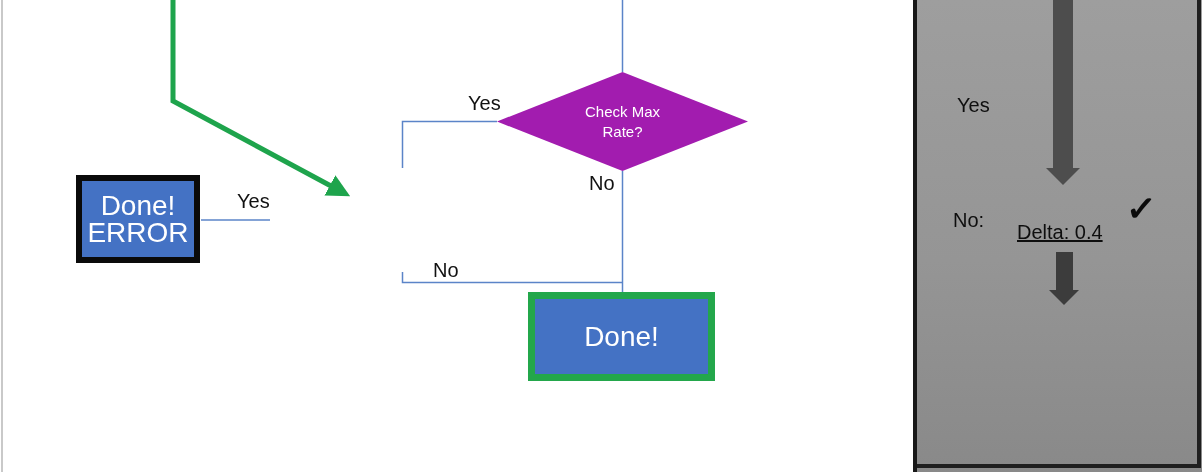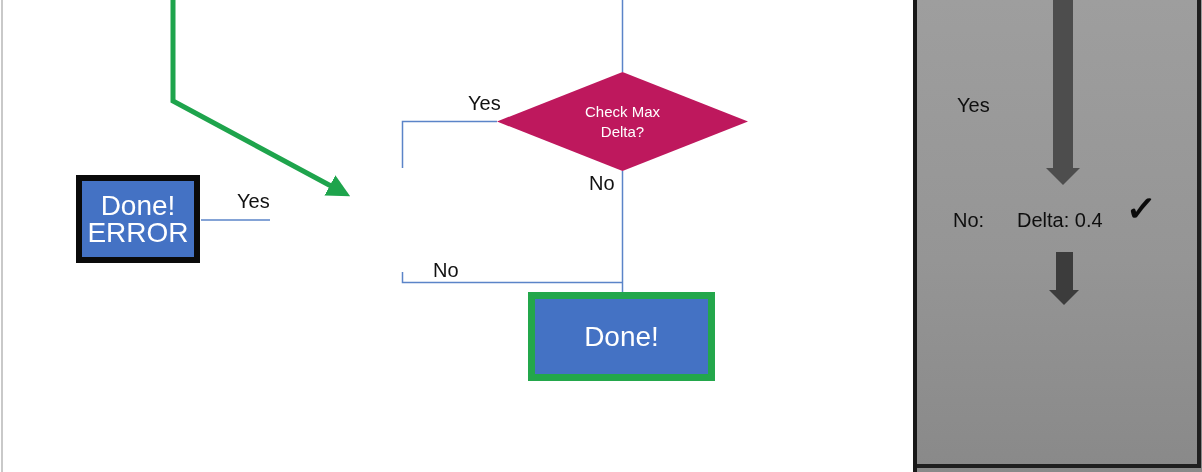--- a/index.html
+++ b/index.html
@@ -8,21 +8,21 @@
     position:relative;width:1202px;height:472px;background:#ffffff;overflow:hidden;
   }
   .slide-edge{
     position:absolute;left:1px;top:0;width:2px;height:472px;background:#c9c9c9;
   }
   .connector-layer{
     position:absolute;left:0;top:0;width:917px;height:472px;
   }
   
   .diamond{
-    position:absolute;background:#be185d;
+    position:absolute;background:#a21caf;
     clip-path:polygon(50% 0,100% 50%,50% 100%,0 50%);
     display:flex;flex-direction:column;align-items:center;justify-content:center;
     color:#ffffff;font-size:15px;line-height:20px;text-align:center;
   }
   .diamond-check-max{left:497px;top:72px;width:251px;height:99px;}
   .diamond-rate-allowed{left:269px;top:168px;width:268px;height:104px;}
   .proc-box{
     position:absolute;background:#4472C4;box-sizing:border-box;
     display:flex;flex-direction:column;align-items:center;justify-content:center;
     color:#ffffff;font-size:28px;line-height:27px;text-align:center;
@@ -40,21 +40,21 @@
   .side-panel{
     position:absolute;left:913px;top:0;width:289px;height:472px;
     background:linear-gradient(180deg,#9e9e9e 0%,#959595 55%,#898989 100%);
   }
   .panel-border-left{position:absolute;left:0;top:0;width:4px;height:472px;background:#181818;}
   .panel-border-right{position:absolute;left:284px;top:0;width:4px;height:468px;background:#1f1f1f;}
   .panel-border-bottom{position:absolute;left:4px;top:464px;width:281px;height:4px;background:#1f1f1f;}
   .panel-text{position:absolute;color:#0e0e0e;font-size:20px;line-height:23px;white-space:nowrap;}
   .panel-yes{left:44px;top:94px;}
   .panel-no{left:40px;top:209px;}
-  .panel-delta{left:104px;top:209px;}
+  .panel-delta{left:104px;top:221px;text-decoration:underline;}
   .panel-check{
     position:absolute;left:213px;top:191px;color:#0b0b0b;
     font-size:36px;line-height:36px;font-weight:700;transform:rotate(3deg);
   }
   .gray-arrow-shaft{position:absolute;background:#4d4d4d;}
   .gray-arrow-head{position:absolute;width:0;height:0;}
   .arrow1-shaft{left:140px;top:0;width:20px;height:168px;}
   .arrow1-head{left:133px;top:168px;border-left:17px solid transparent;border-right:17px solid transparent;border-top:17px solid #4d4d4d;}
   .arrow2-shaft{left:143px;top:252px;width:17px;height:38px;background:#3c3c3c;}
   .arrow2-head{left:136px;top:290px;border-left:15px solid transparent;border-right:15px solid transparent;border-top:15px solid #3c3c3c;}
@@ -79,21 +79,21 @@
     <path d="M622.5,0 V72" stroke="#5b84c8" stroke-width="1.5" fill="none"></path>
     <path d="M497,121.5 H402.5 V168" stroke="#5b84c8" stroke-width="1.5" fill="none"></path>
     <path d="M622.5,171 V292" stroke="#5b84c8" stroke-width="1.5" fill="none"></path>
     <path d="M270,220 H201" stroke="#5b84c8" stroke-width="1.5" fill="none"></path>
     <path d="M402.5,272 V282.5 H622.5" stroke="#5b84c8" stroke-width="1.5" fill="none"></path>
     <path d="M173,0 V101 L344,193" stroke="#1EA44C" stroke-width="5" fill="none" marker-end="url(#greenHead)"></path>
   </svg>
 
   <div class="diamond diamond-check-max">
     <span>Check Max</span>
-    <span>Delta?</span>
+    <span>Rate?</span>
   </div>
 
 
   <div class="proc-box box-done-error">
     <span>Done!</span>
     <span>ERROR</span>
   </div>
 
   <div class="proc-box box-done">
     <span>Done!</span>

